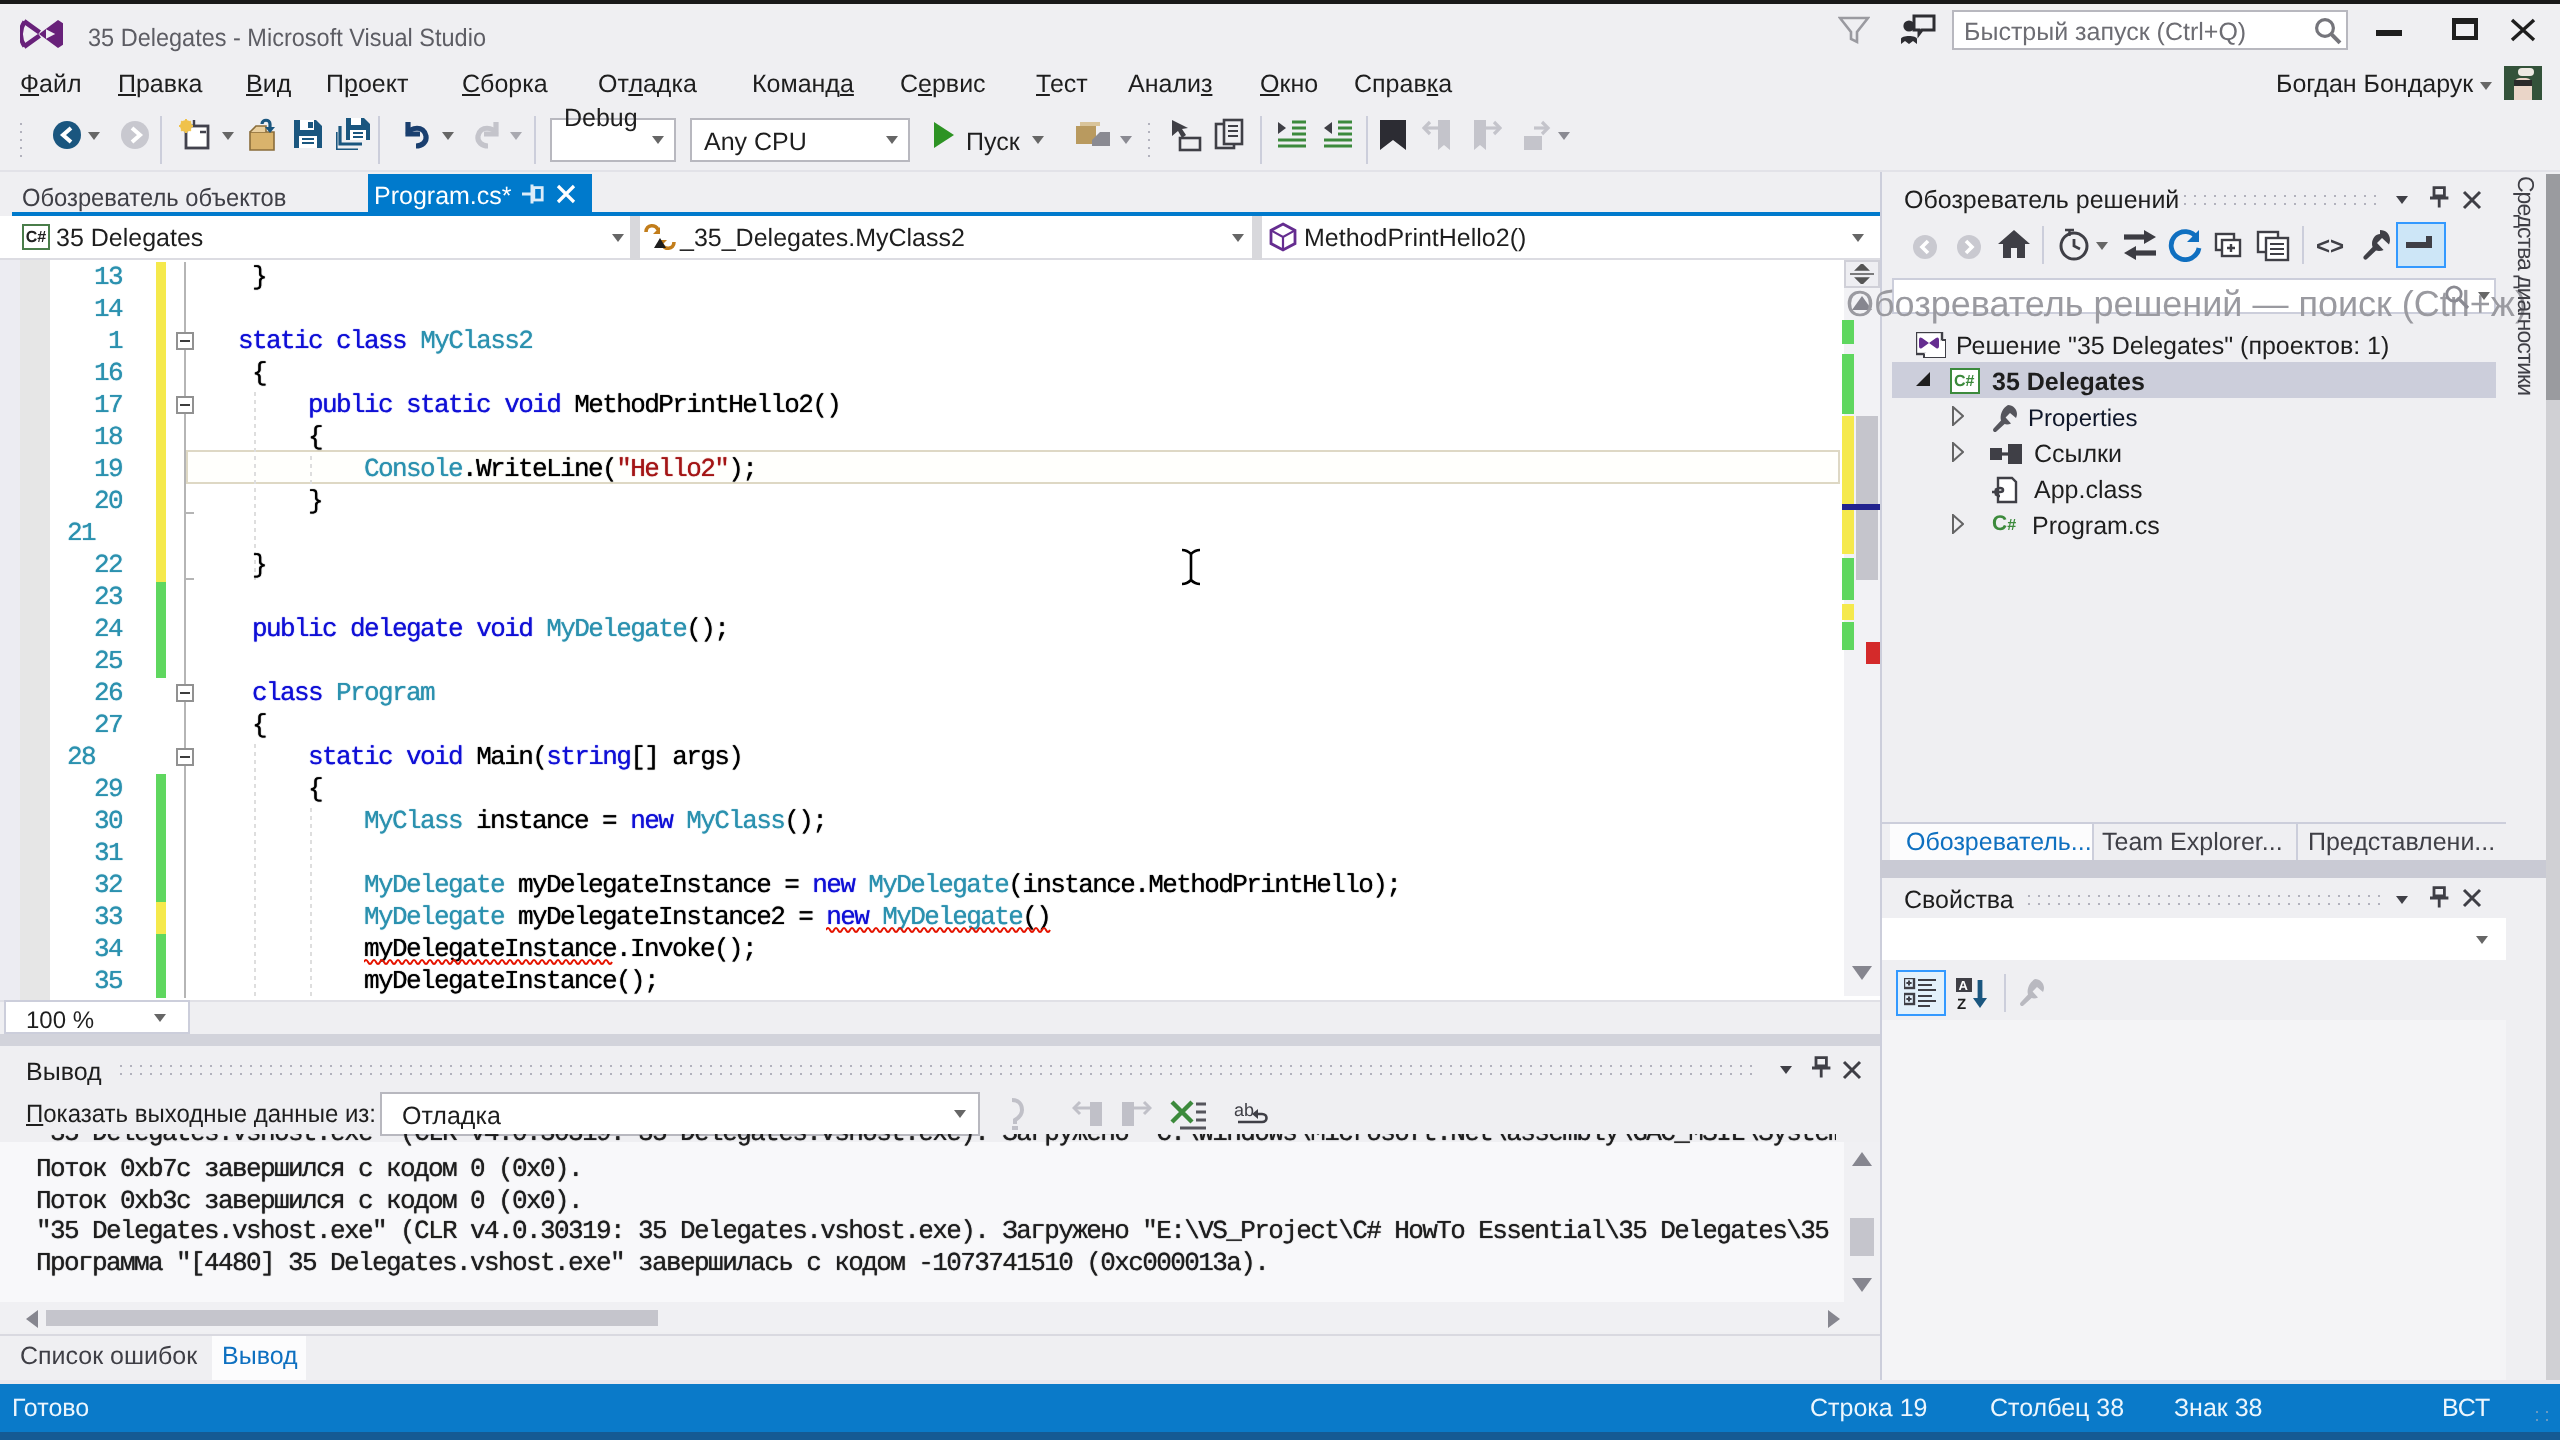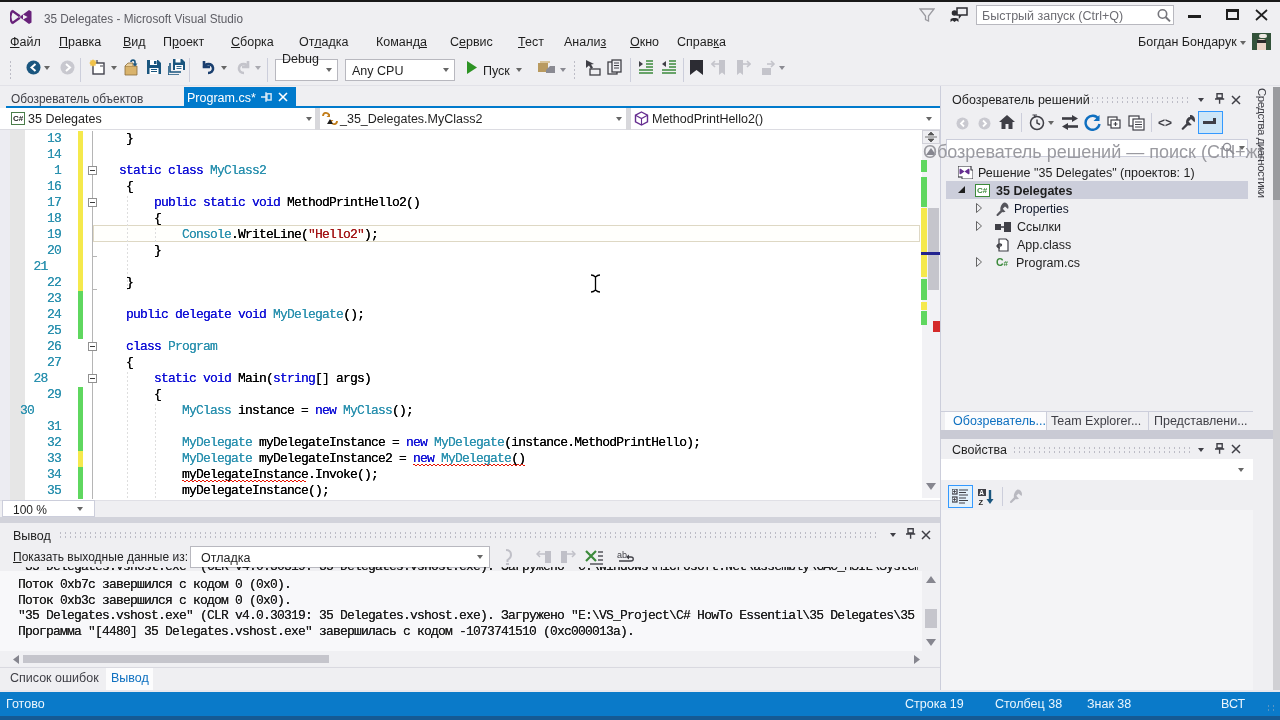--- a/index.html
+++ b/index.html
@@ -238,21 +238,21 @@
 <div class="a mono" style="left:20px;top:243px;width:41px;text-align:right;color:#2b91af">20</div>
 <div class="a mono" style="left:20px;top:259px;width:41px;text-align:center;color:#2b91af">21</div>
 <div class="a mono" style="left:20px;top:275px;width:41px;text-align:right;color:#2b91af">22</div>
 <div class="a mono" style="left:20px;top:291px;width:41px;text-align:right;color:#2b91af">23</div>
 <div class="a mono" style="left:20px;top:307px;width:41px;text-align:right;color:#2b91af">24</div>
 <div class="a mono" style="left:20px;top:323px;width:41px;text-align:right;color:#2b91af">25</div>
 <div class="a mono" style="left:20px;top:339px;width:41px;text-align:right;color:#2b91af">26</div>
 <div class="a mono" style="left:20px;top:355px;width:41px;text-align:right;color:#2b91af">27</div>
 <div class="a mono" style="left:20px;top:371px;width:41px;text-align:center;color:#2b91af">28</div>
 <div class="a mono" style="left:20px;top:387px;width:41px;text-align:right;color:#2b91af">29</div>
-<div class="a mono" style="left:20px;top:403px;width:41px;color:#2b91af">30</div>
+<div class="a mono" style="left:20px;top:403px;width:41px;text-align:right;color:#2b91af">30</div>
 <div class="a mono" style="left:20px;top:419px;width:41px;text-align:right;color:#2b91af">31</div>
 <div class="a mono" style="left:20px;top:435px;width:41px;text-align:right;color:#2b91af">32</div>
 <div class="a mono" style="left:20px;top:451px;width:41px;text-align:right;color:#2b91af">33</div>
 <div class="a mono" style="left:20px;top:467px;width:41px;text-align:right;color:#2b91af">34</div>
 <div class="a mono" style="left:20px;top:483px;width:41px;text-align:right;color:#2b91af">35</div>
 </div>
 <div>
 <div class="a" style="left:93px;top:225px;width:827px;height:17px;background:#fffffc;border:1px solid #ded8c4"></div>
 <div class="a" style="left:78px;top:131px;width:5px;height:160px;background:#f5e94c"></div>
 <div class="a" style="left:78px;top:291px;width:5px;height:48px;background:#5fd75f"></div>

